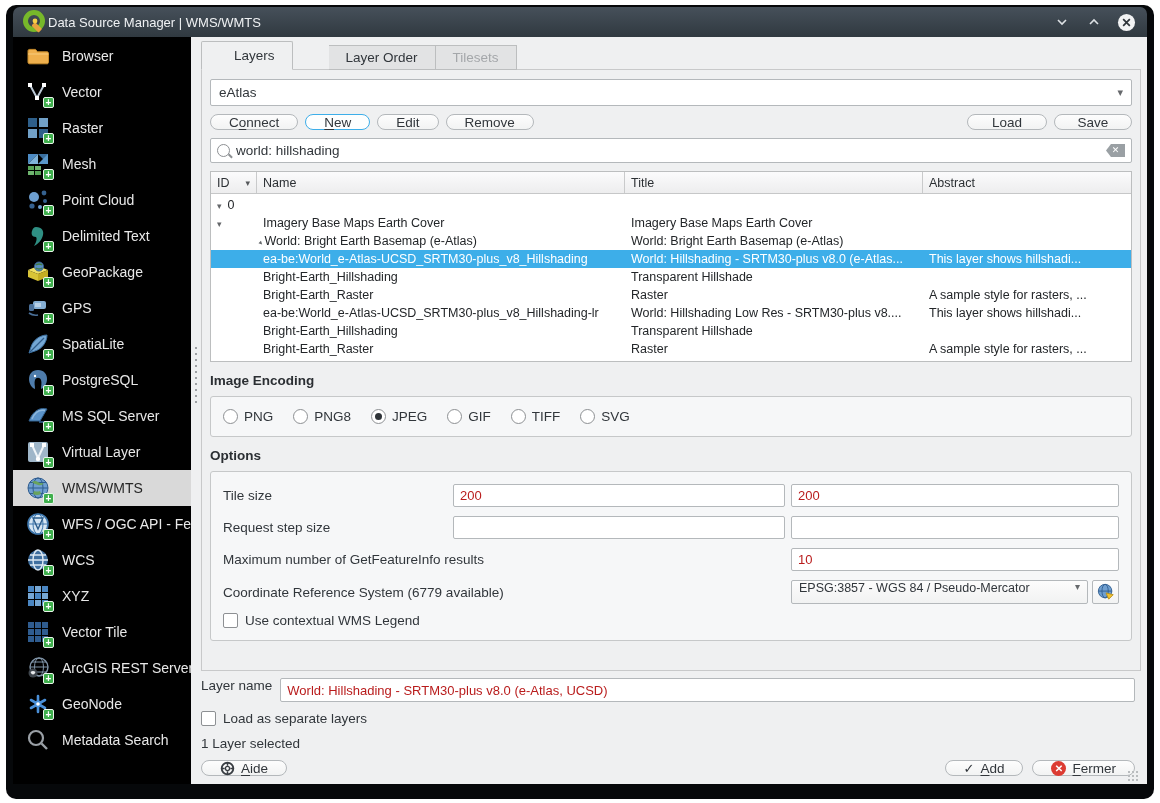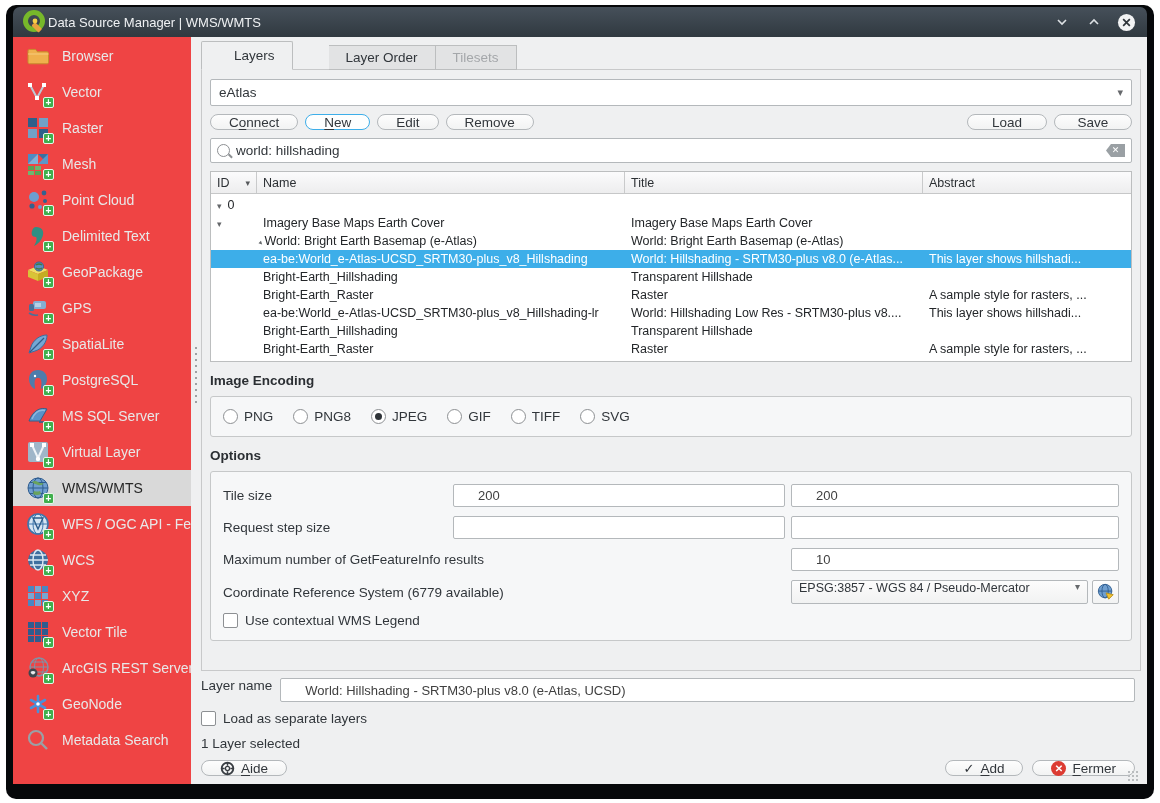--- a/index.html
+++ b/index.html
@@ -12,21 +12,21 @@
   
   .titlebar { height:30px; flex:none; background:linear-gradient(#46505a,#303940);
               border-radius:7px 7px 0 0; display:flex; align-items:center; padding:0 9px; }
   .titlebar .apptitle { flex:1; text-align:left; color:#eff1f3; font-size:13px; }
   .winbtn { width:24px; height:24px; display:flex; align-items:center; justify-content:center; margin-left:8px; cursor:pointer; }
   .qgislogo { width:26px; height:26px; }
 
   
   .appbody { flex:1; display:flex; min-height:0; background:#eff0f1; }
 
-  .sidebar { width:178px; flex:none; background:#ef4444; padding-top:1px; }
+  .sidebar { width:178px; flex:none; background:#000000; padding-top:1px; }
   .sidebar ul { list-style:none; }
   .sidebar li { height:36px; display:flex; align-items:center; gap:12px; padding-left:13px;
                 color:#e8e8e8; font-size:14px; cursor:pointer; white-space:nowrap; }
   .sidebar li.selected { background:#d9d9d9; color:#262626; }
   .sicon { width:24px; height:24px; position:relative; flex:none; }
   .sicon svg { width:24px; height:24px; display:block; }
   .plus { position:absolute; right:-4px; bottom:-4px; width:11px; height:11px; background:#3faf4d;
           border:1px solid #e9f5ea; border-radius:2px; color:#fff; font-size:10px; line-height:9px;
           text-align:center; font-weight:bold; font-style:normal; }
 
@@ -92,22 +92,22 @@
   .groupframe { border:1px solid #c6c8c9; border-radius:3px; background:#f6f7f8; padding:12px; }
   .radios { display:flex; gap:20px; align-items:center; }
   .radio { display:flex; align-items:center; gap:6px; font-size:13.5px; cursor:pointer; }
   .rdot { width:15px; height:15px; border:1px solid #8d9093; border-radius:50%; background:#fff;
           display:flex; align-items:center; justify-content:center; flex:none; }
   .rdot.on::after { content:""; width:7px; height:7px; border-radius:50%; background:#2e3338; }
 
   .optrows { display:flex; flex-direction:column; gap:9px; }
   .optrow { display:flex; align-items:center; gap:6px; font-size:13.5px; }
   .optrow .lbl { flex:1; }
-  .tinput { height:23px; border:1px solid #b4b8bb; border-radius:2px; background:#fff; padding:0 24px;
-            font-size:13px; color:#404040; font-family:"Liberation Sans",sans-serif; outline:none; }
+  .tinput { height:23px; border:1px solid #b4b8bb; border-radius:2px; background:#fff; padding:0 6px;
+            font-size:13px; color:#b91c1c; font-family:"Liberation Sans",sans-serif; outline:none; }
   .w1 { width:332px; } .w2 { width:328px; }
   .crswrap { width:328px; display:flex; gap:4px; }
   .crscombo { flex:1; height:24px; background:linear-gradient(#fcfcfc,#f1f2f2); border:1px solid #b4b8bb;
               border-radius:2px; display:flex; align-items:flex-start; padding:0 7px; font-size:12.5px; cursor:pointer; }
   .crscombo .arrow { margin-left:auto; color:#66696c; font-size:10px; }
   .iconbtn { width:27px; height:24px; border:1px solid #b4b8bb; border-radius:2px;
              background:linear-gradient(#fdfdfd,#f2f3f3); display:flex; align-items:center; justify-content:center; cursor:pointer; }
 
   .check { display:flex; align-items:center; gap:7px; font-size:13.5px; cursor:pointer; }
   .cbox { width:15px; height:15px; border:1px solid #8d9093; border-radius:2px; background:#fff; flex:none; }

